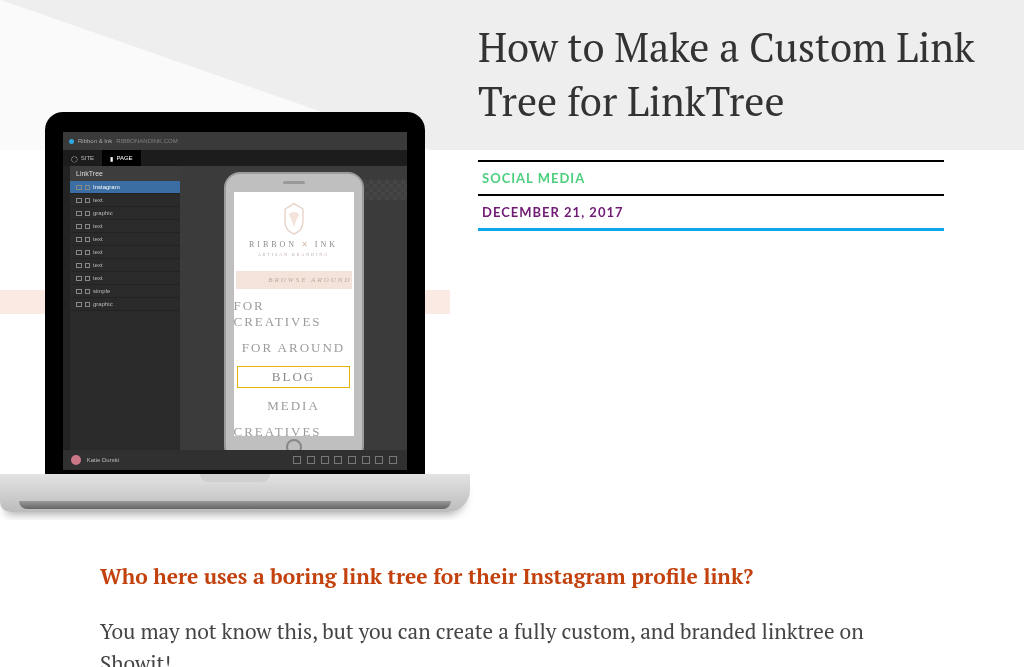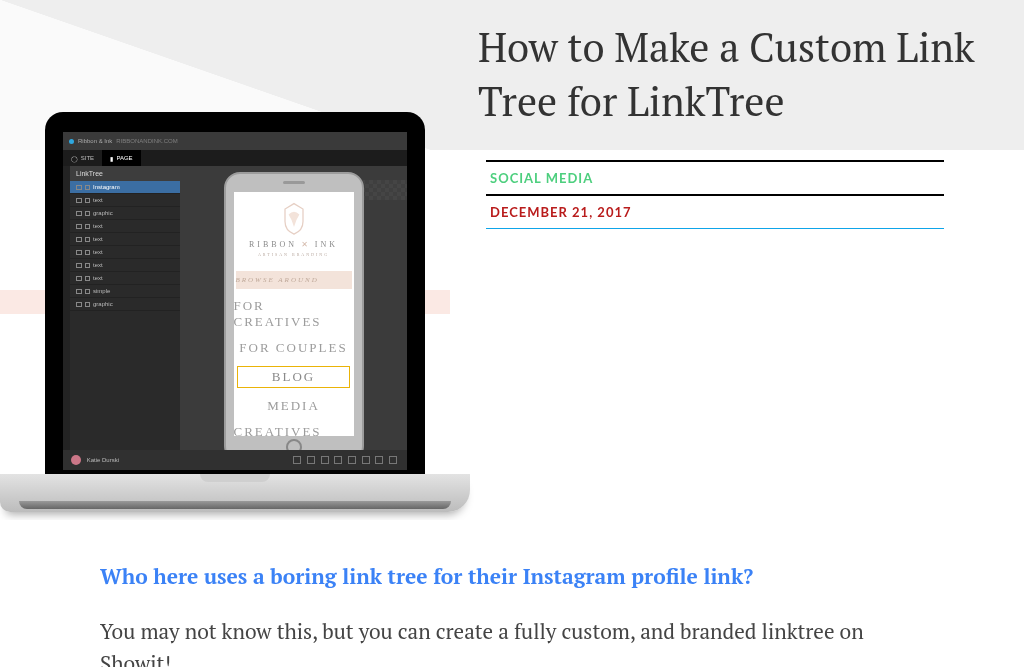--- a/index.html
+++ b/index.html
@@ -52,24 +52,23 @@
     right: 80px;
     z-index: 5;
     font-family: "Lato", "Helvetica Neue", Arial, sans-serif;
   }
   .meta-line {
     border-top: 2px solid #000;
     padding: 8px 4px;
     font-size: 13px;
     letter-spacing: 1px;
     font-weight: 700;
-    margin-left: 8px;
   }
   .meta-line.cat { color: #4dcf7e; }
-  .meta-line.date { color: #b91c1c; border-bottom: 1px solid #0ea5e9; }
+  .meta-line.date { color: #701a75; border-bottom: 3px solid #0ea5e9; }
 
   
   .laptop-wrap {
     position: absolute;
     left: 0;
     top: 112px;
     width: 450px;
     height: 408px;
     z-index: 3;
   }
@@ -187,21 +186,21 @@
   }
   .phone-logo svg{ width:100%; height:100%; }
   .phone-brand{
     font-size:8px; letter-spacing:3px; color:#8a8a8a;
   }
   .phone-sub{
     font-size:4px; letter-spacing:2px; color:#b9a9a0; margin:3px 0 10px;
   }
   .phone-btn{
     width:116px; padding:5px 0; margin:4px 0;
-    text-align:left; font-size:7px; letter-spacing:2px;
+    text-align:right; font-size:7px; letter-spacing:2px;
     font-style:italic; color:#b7a59a;
   }
   .phone-btn.browse{ background:#f3e3da; color:#bfa899; font-style:italic; }
   .phone-link{
     font-size:13px; letter-spacing:2px; color:#9c9c9c; margin:5px 0;
   }
   .phone-link.boxed{ border:1px solid #eab308; padding:2px 34px; color:#8a8a8a; }
   .phone-link.faded{ color:#d5d5d5; }
   .pink-strip{
     position:absolute;
@@ -245,21 +244,21 @@
   }
 
   
   .article {
     padding: 40px 100px 30px 100px;
     font-size: 21px;
     line-height: 1.55;
     color:#444;
   }
   .article p { margin-bottom: 22px; }
-  .article p.lead { font-weight:700; color:#3b82f6; }
+  .article p.lead { font-weight:700; color:#c2410c; }
 </style>
 </head>
 <body>
 
 <div class="hero-row">
   <div class="title-banner"></div>
 
   <h1 class="post-title">How to Make a Custom Link Tree for LinkTree</h1>
 
   <div class="meta-block">
@@ -352,21 +351,21 @@
                       <path d="M20 4 L30 10 L30 24 Q30 34 20 38 Q10 34 10 24 L10 10 Z" fill="none" stroke="#e6cfc4" stroke-width="1.4"></path>
                       <path d="M14 16 Q20 10 26 16 Q22 22 20 30 Q18 22 14 16 Z" fill="#f3e3da"></path>
                     </svg>
                 </div>
                 <div class="phone-brand">
                   <span>RIBBON</span><span style="color:#d4b9ab; margin:0 4px;">✕</span><span>INK</span>
                 </div>
                 <div class="phone-sub">ARTISAN BRANDING</div>
                 <div class="phone-btn browse">BROWSE AROUND</div>
                 <div class="phone-link">FOR CREATIVES</div>
-                <div class="phone-link">FOR COUPLES</div>
+                <div class="phone-link">FOR AROUND</div>
                 <div class="phone-link boxed">BLOG</div>
                 <div class="phone-link">MEDIA</div>
                 <div class="phone-link">CREATIVES SIGN UP</div>
                 <div class="phone-link faded">BRAND GUIDE</div>
               </div>
               <div class="phone-home"></div>
             </div>
           </div>
         </div>
 

